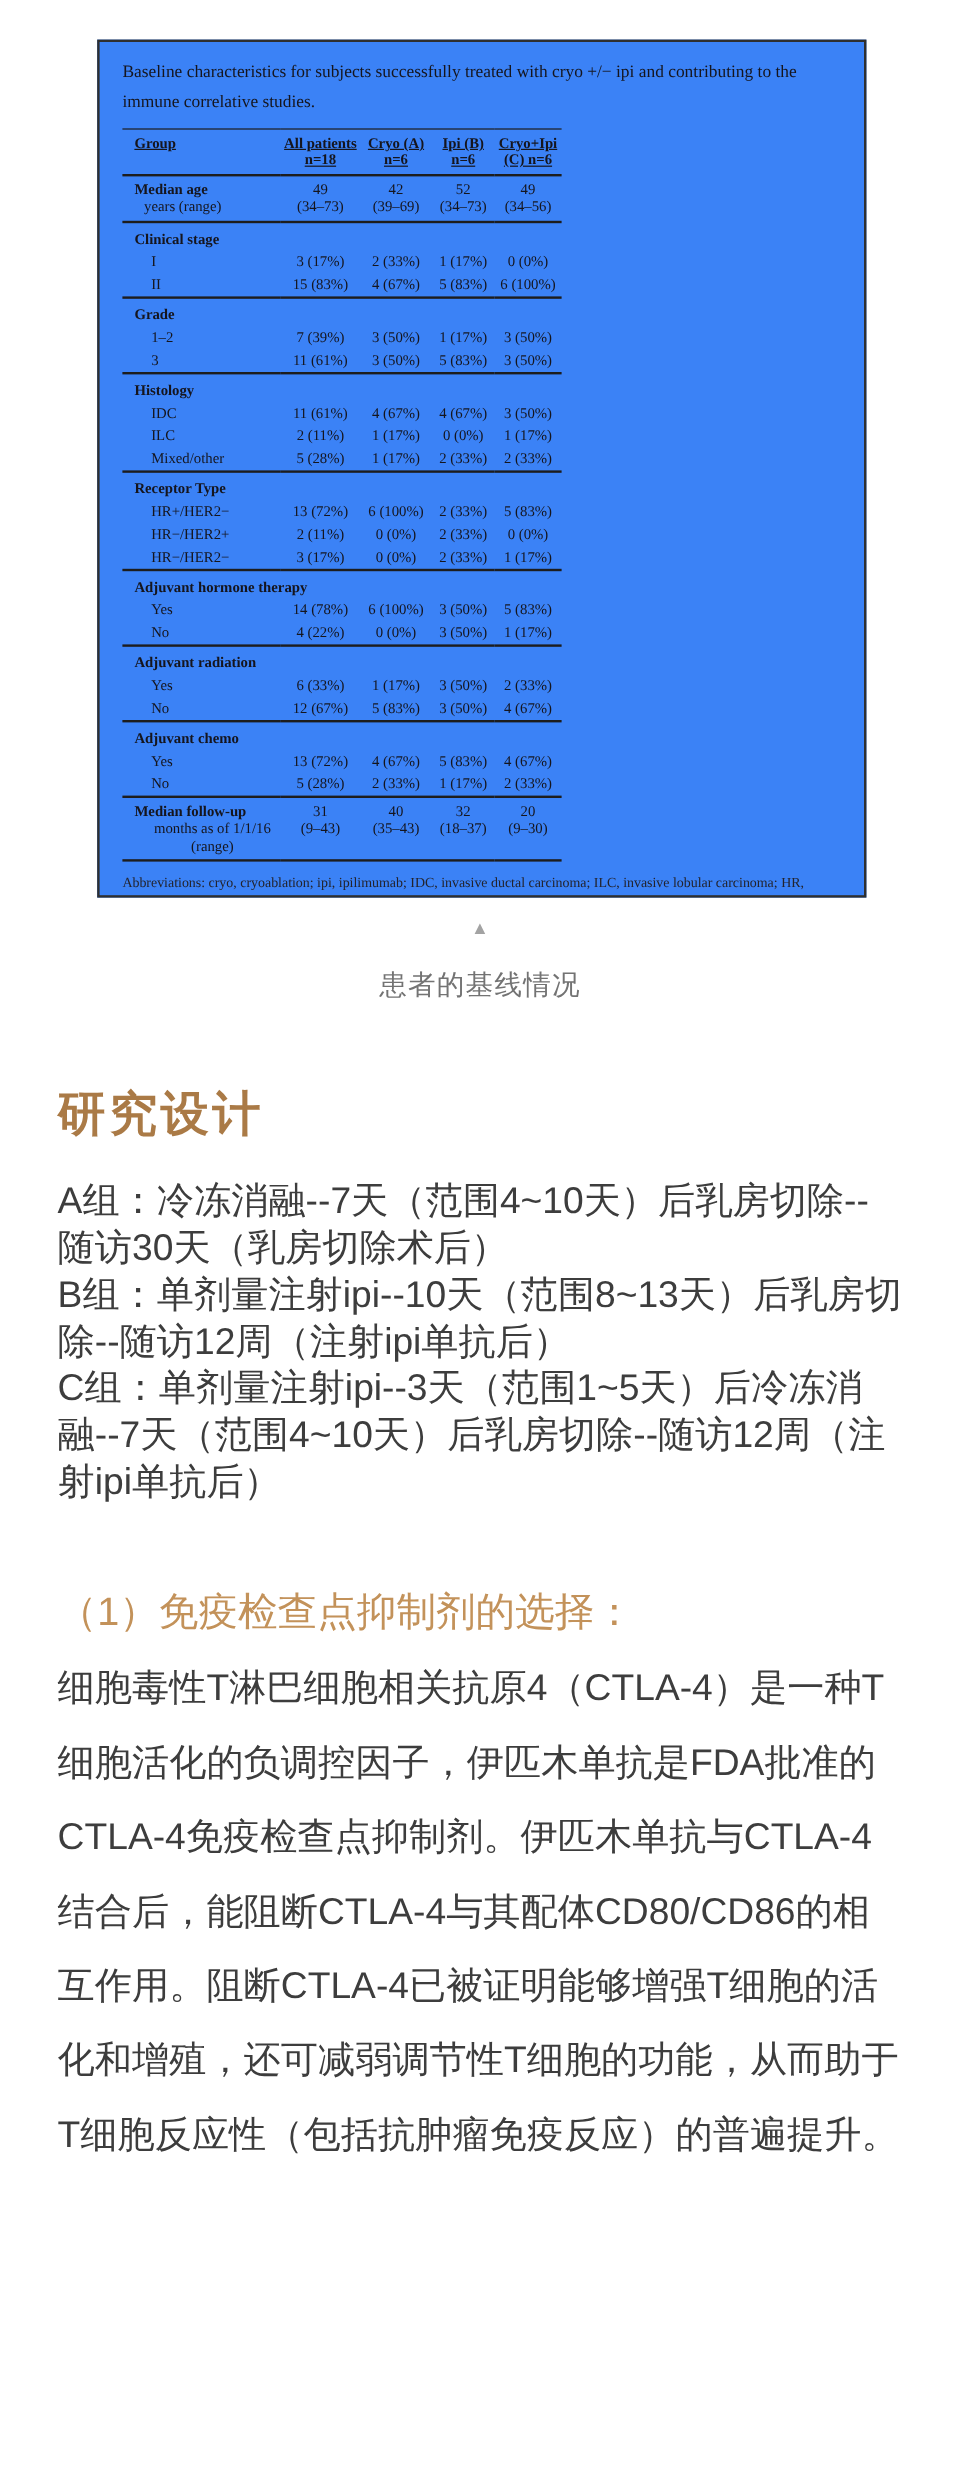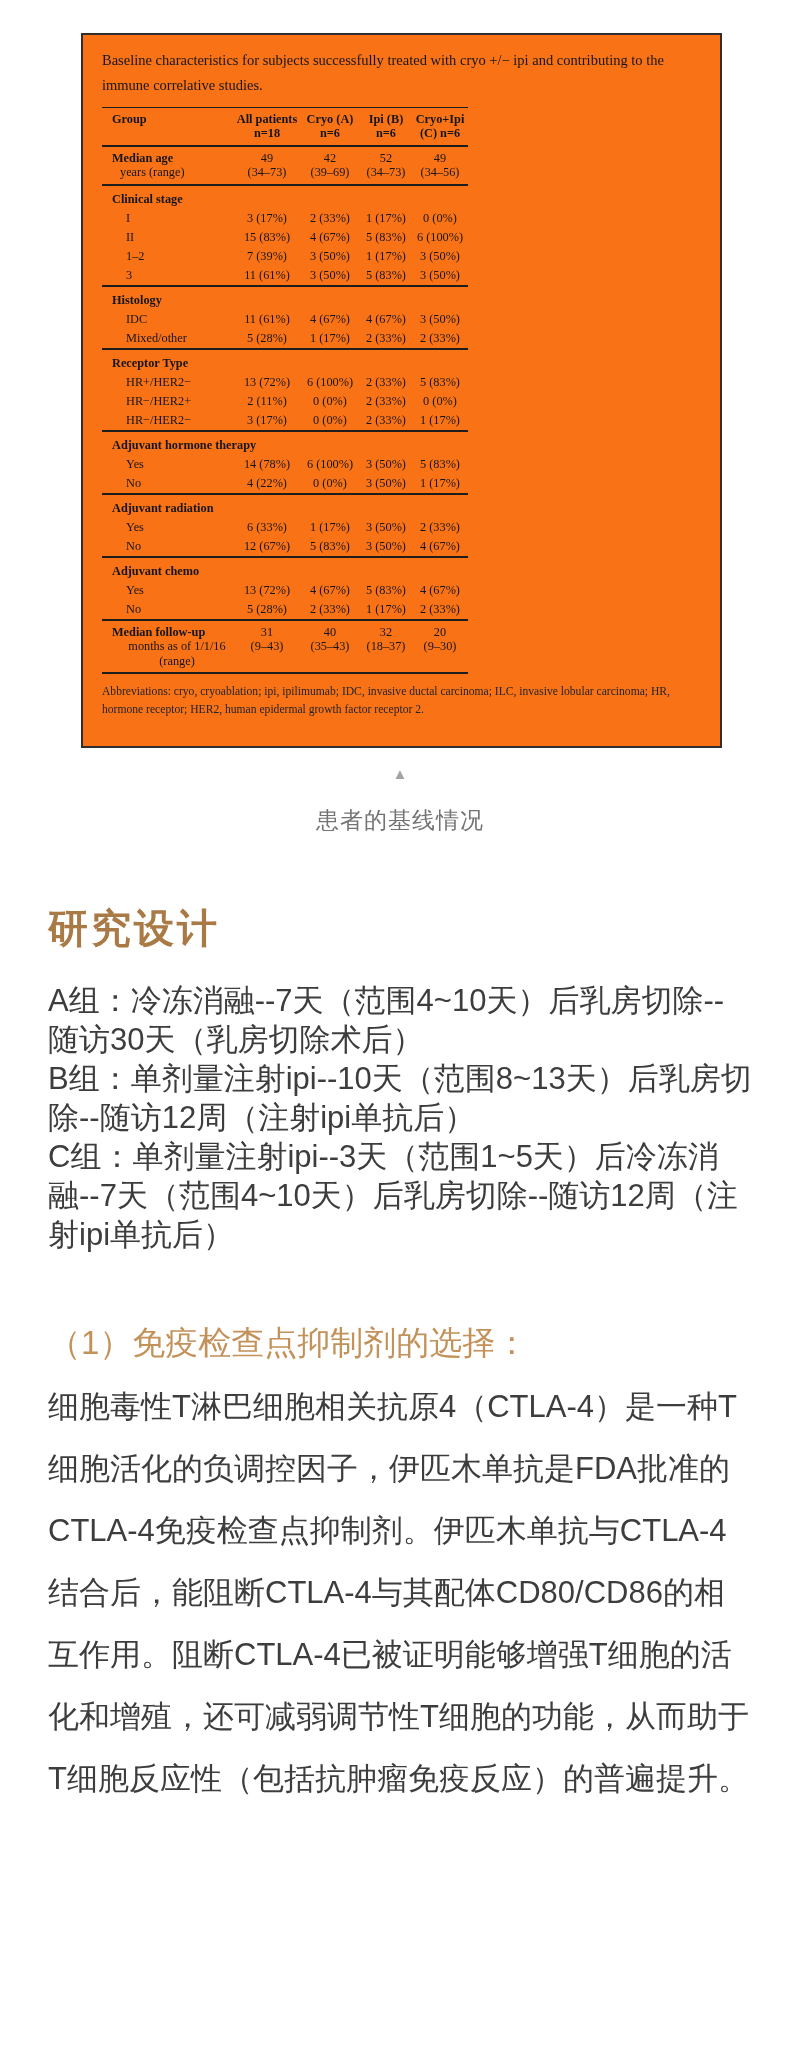--- a/index.html
+++ b/index.html
@@ -2,32 +2,32 @@
 <html><head>
 <meta charset="utf-8">
 <style>
   * { margin:0; padding:0; box-sizing:border-box; }
   html,body { width:800px; background:#ffffff; }
   body { height:2069px; position:relative; font-family:"Liberation Sans","DejaVu Sans",sans-serif; color:#3d3d3d; }
 
   
   .figure-box {
     position:absolute; left:81px; top:33px; width:641px; height:715px;
-    border:2px solid #2f2f2f; background:#f97316; padding:13px 18px 8px 19px;
+    border:2px solid #2f2f2f; background:#3b82f6; padding:13px 18px 8px 19px;
     overflow:hidden;
   }
   .fig-title {
     font-family:"Liberation Serif","DejaVu Serif",serif;
     font-size:14.5px; line-height:1.72; color:#15151d;
   }
   table.baseline { border-collapse:collapse; margin-top:9px; width:366px;
     font-family:"Liberation Serif","DejaVu Serif",serif; font-size:12.3px; color:#15151d; }
   table.baseline th, table.baseline td { font-weight:normal; vertical-align:top; }
   table.baseline thead th { border-top:1.5px solid #1d1d1d; border-bottom:1.5px solid #1d1d1d;
-    padding:4px 0 4px; line-height:1.18; text-align:center; font-weight:bold; }
+    padding:4px 0 4px; line-height:1.18; text-align:center; font-weight:bold;text-decoration:underline; }
   table.baseline thead th.lbl { text-align:left; padding-left:10px; }
   .col-lbl { width:132px; } .col-v0 { width:66px; } .col-v1 { width:60px; } .col-v2 { width:52px; } .col-v3 { width:56px; }
   td.lbl { text-align:left; padding-left:10px; }
   td.val { text-align:center; line-height:1.18; }
   tr.sec-start td { border-top:2px solid #1d1d1d; }
   tr.sec-label td { padding-top:6px; padding-bottom:2px; font-weight:bold; }
   tr.sub td { padding-top:2px; padding-bottom:2px; }
   tr.sub td.lbl { padding-left:24px; }
   tr.measure td { padding-top:4px; padding-bottom:4px; line-height:1.18; }
   tr.measure td.lbl .l1 { font-weight:bold; }
@@ -99,20 +99,23 @@
           <td class="val">1 (17%)</td>
           <td class="val">0 (0%)</td>
         </tr>
         <tr class="sub">
           <td class="lbl">II</td>
           <td class="val">15 (83%)</td>
           <td class="val">4 (67%)</td>
           <td class="val">5 (83%)</td>
           <td class="val">6 (100%)</td>
         </tr>
+        <tr class="sec-label sec-start">
+          <td class="lbl" colspan="5">Grade</td>
+        </tr>
         <tr class="sub">
           <td class="lbl">1–2</td>
           <td class="val">7 (39%)</td>
           <td class="val">3 (50%)</td>
           <td class="val">1 (17%)</td>
           <td class="val">3 (50%)</td>
         </tr>
         <tr class="sub">
           <td class="lbl">3</td>
           <td class="val">11 (61%)</td>
@@ -122,20 +125,27 @@
         </tr>
         <tr class="sec-label sec-start">
           <td class="lbl" colspan="5">Histology</td>
         </tr>
         <tr class="sub">
           <td class="lbl">IDC</td>
           <td class="val">11 (61%)</td>
           <td class="val">4 (67%)</td>
           <td class="val">4 (67%)</td>
           <td class="val">3 (50%)</td>
+        </tr>
+        <tr class="sub">
+          <td class="lbl">ILC</td>
+          <td class="val">2 (11%)</td>
+          <td class="val">1 (17%)</td>
+          <td class="val">0 (0%)</td>
+          <td class="val">1 (17%)</td>
         </tr>
         <tr class="sub">
           <td class="lbl">Mixed/other</td>
           <td class="val">5 (28%)</td>
           <td class="val">1 (17%)</td>
           <td class="val">2 (33%)</td>
           <td class="val">2 (33%)</td>
         </tr>
         <tr class="sec-label sec-start">
           <td class="lbl" colspan="5">Receptor Type</td>

